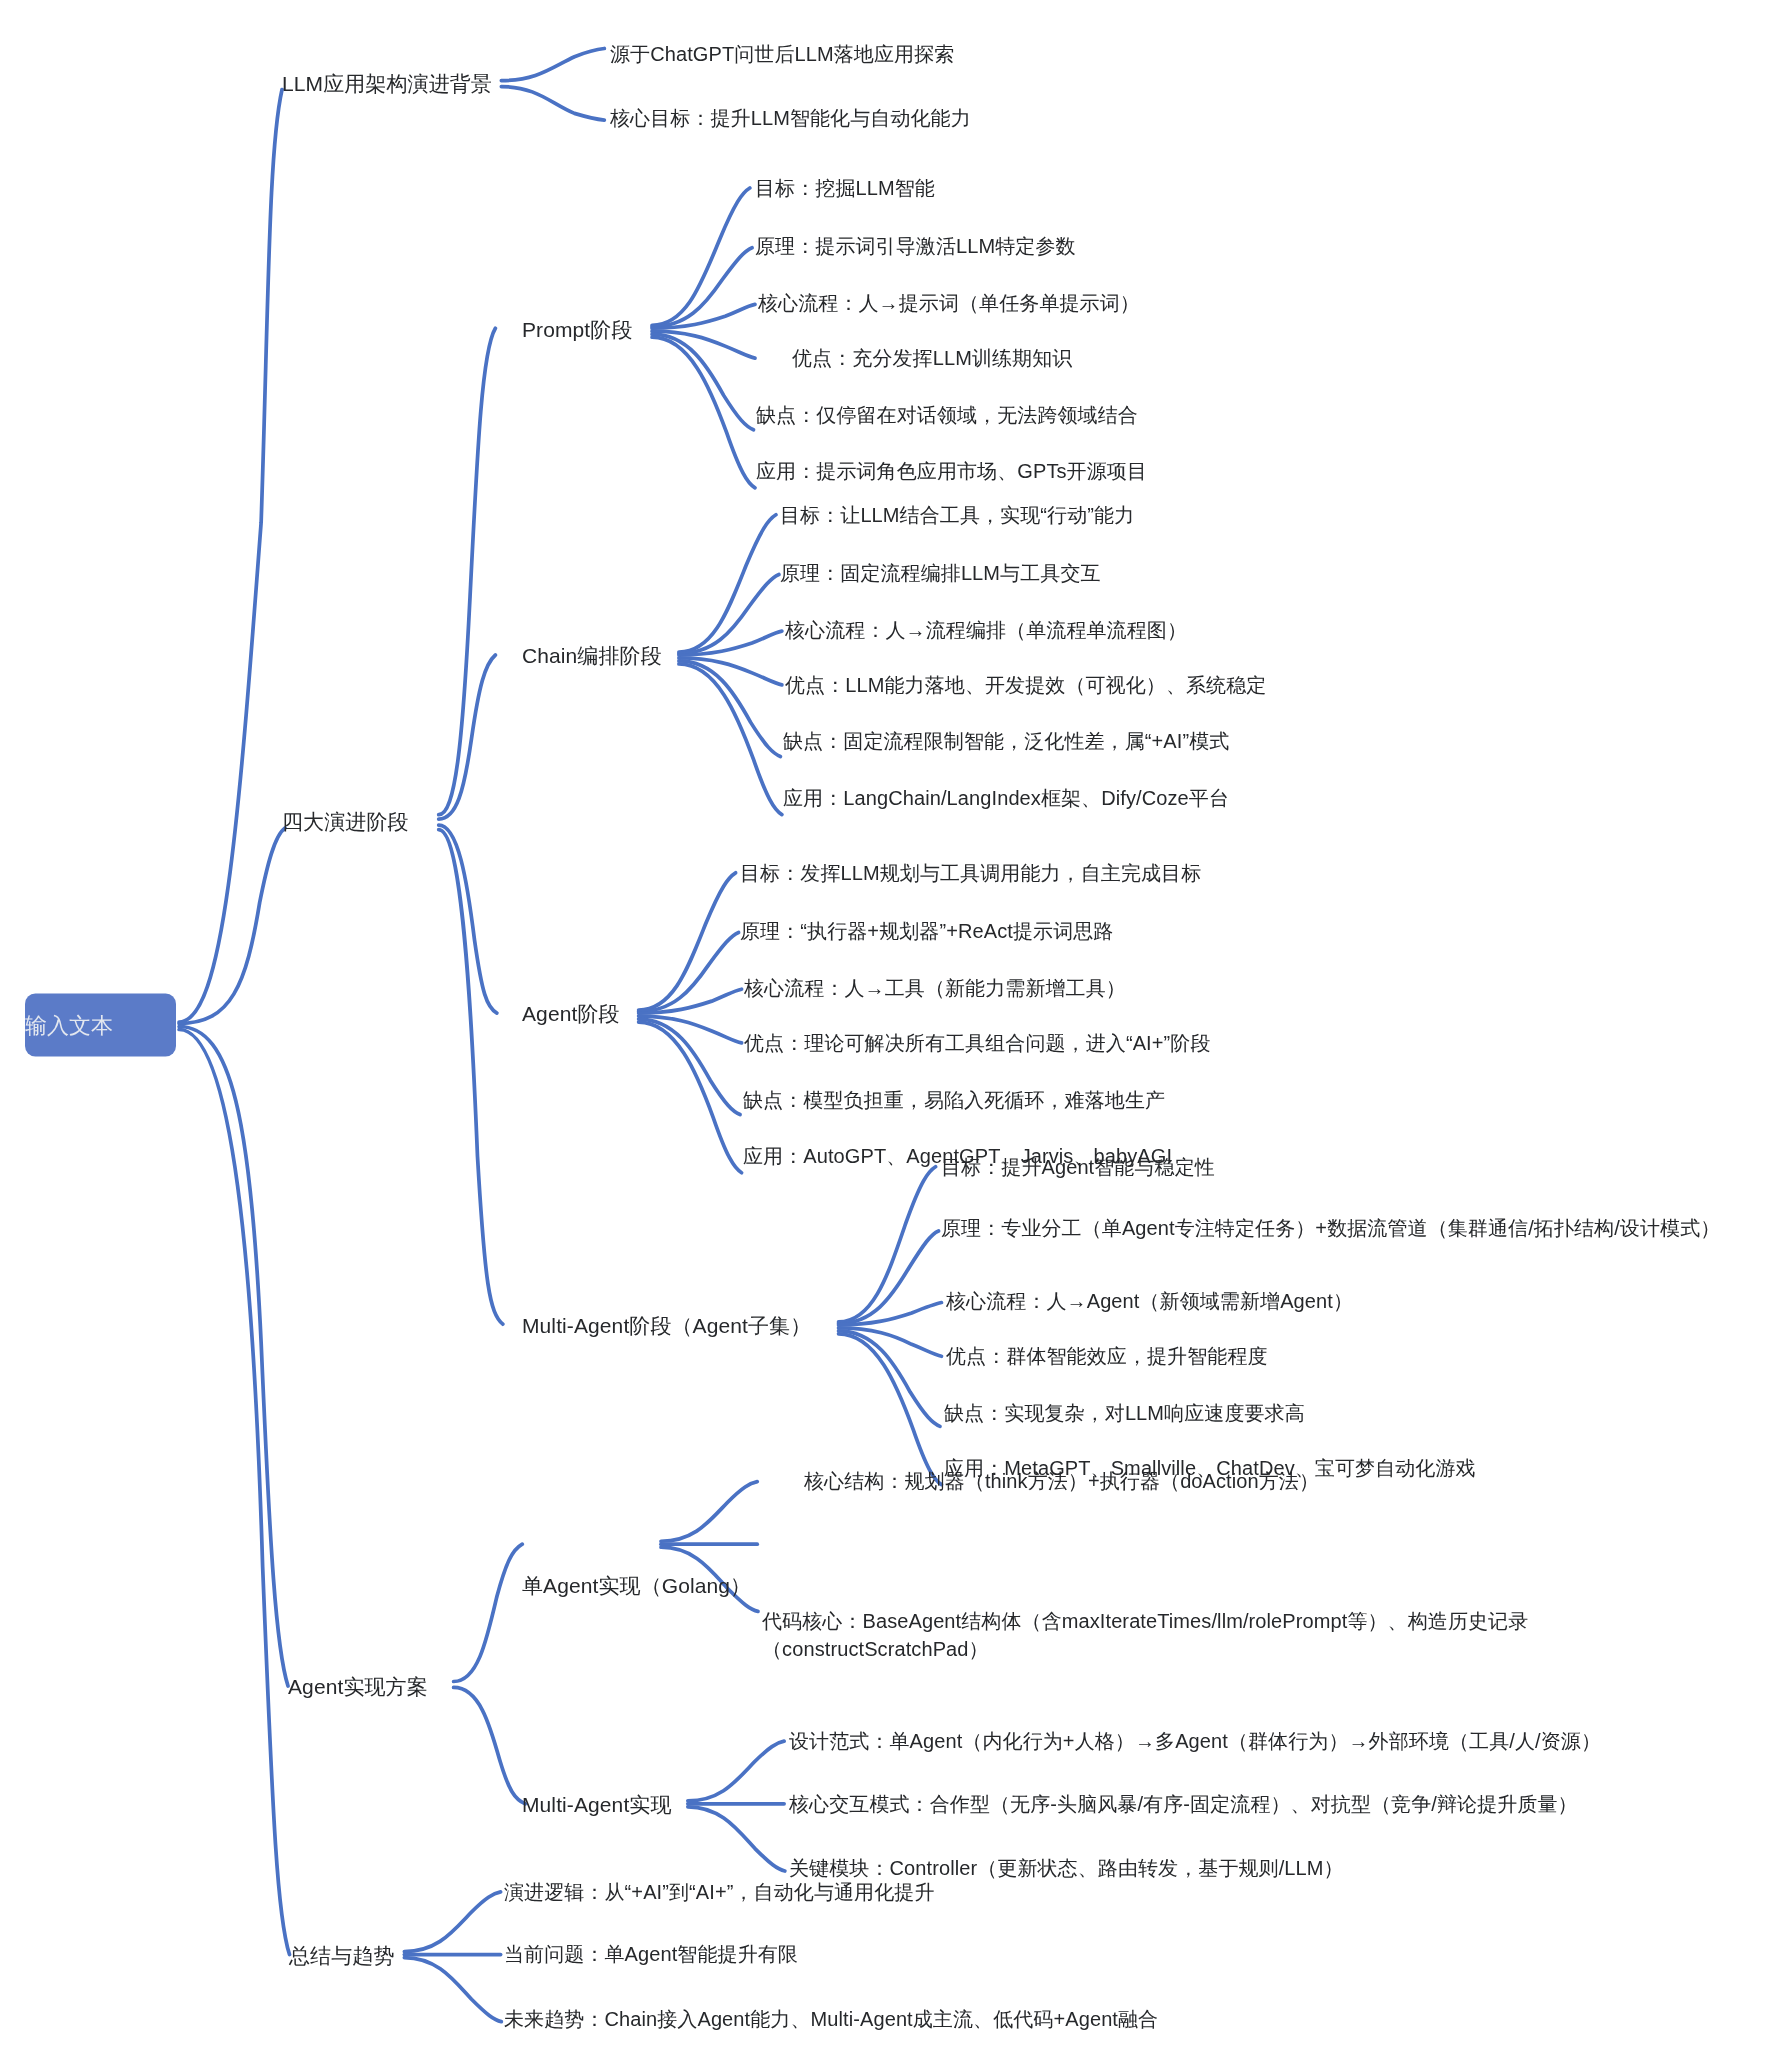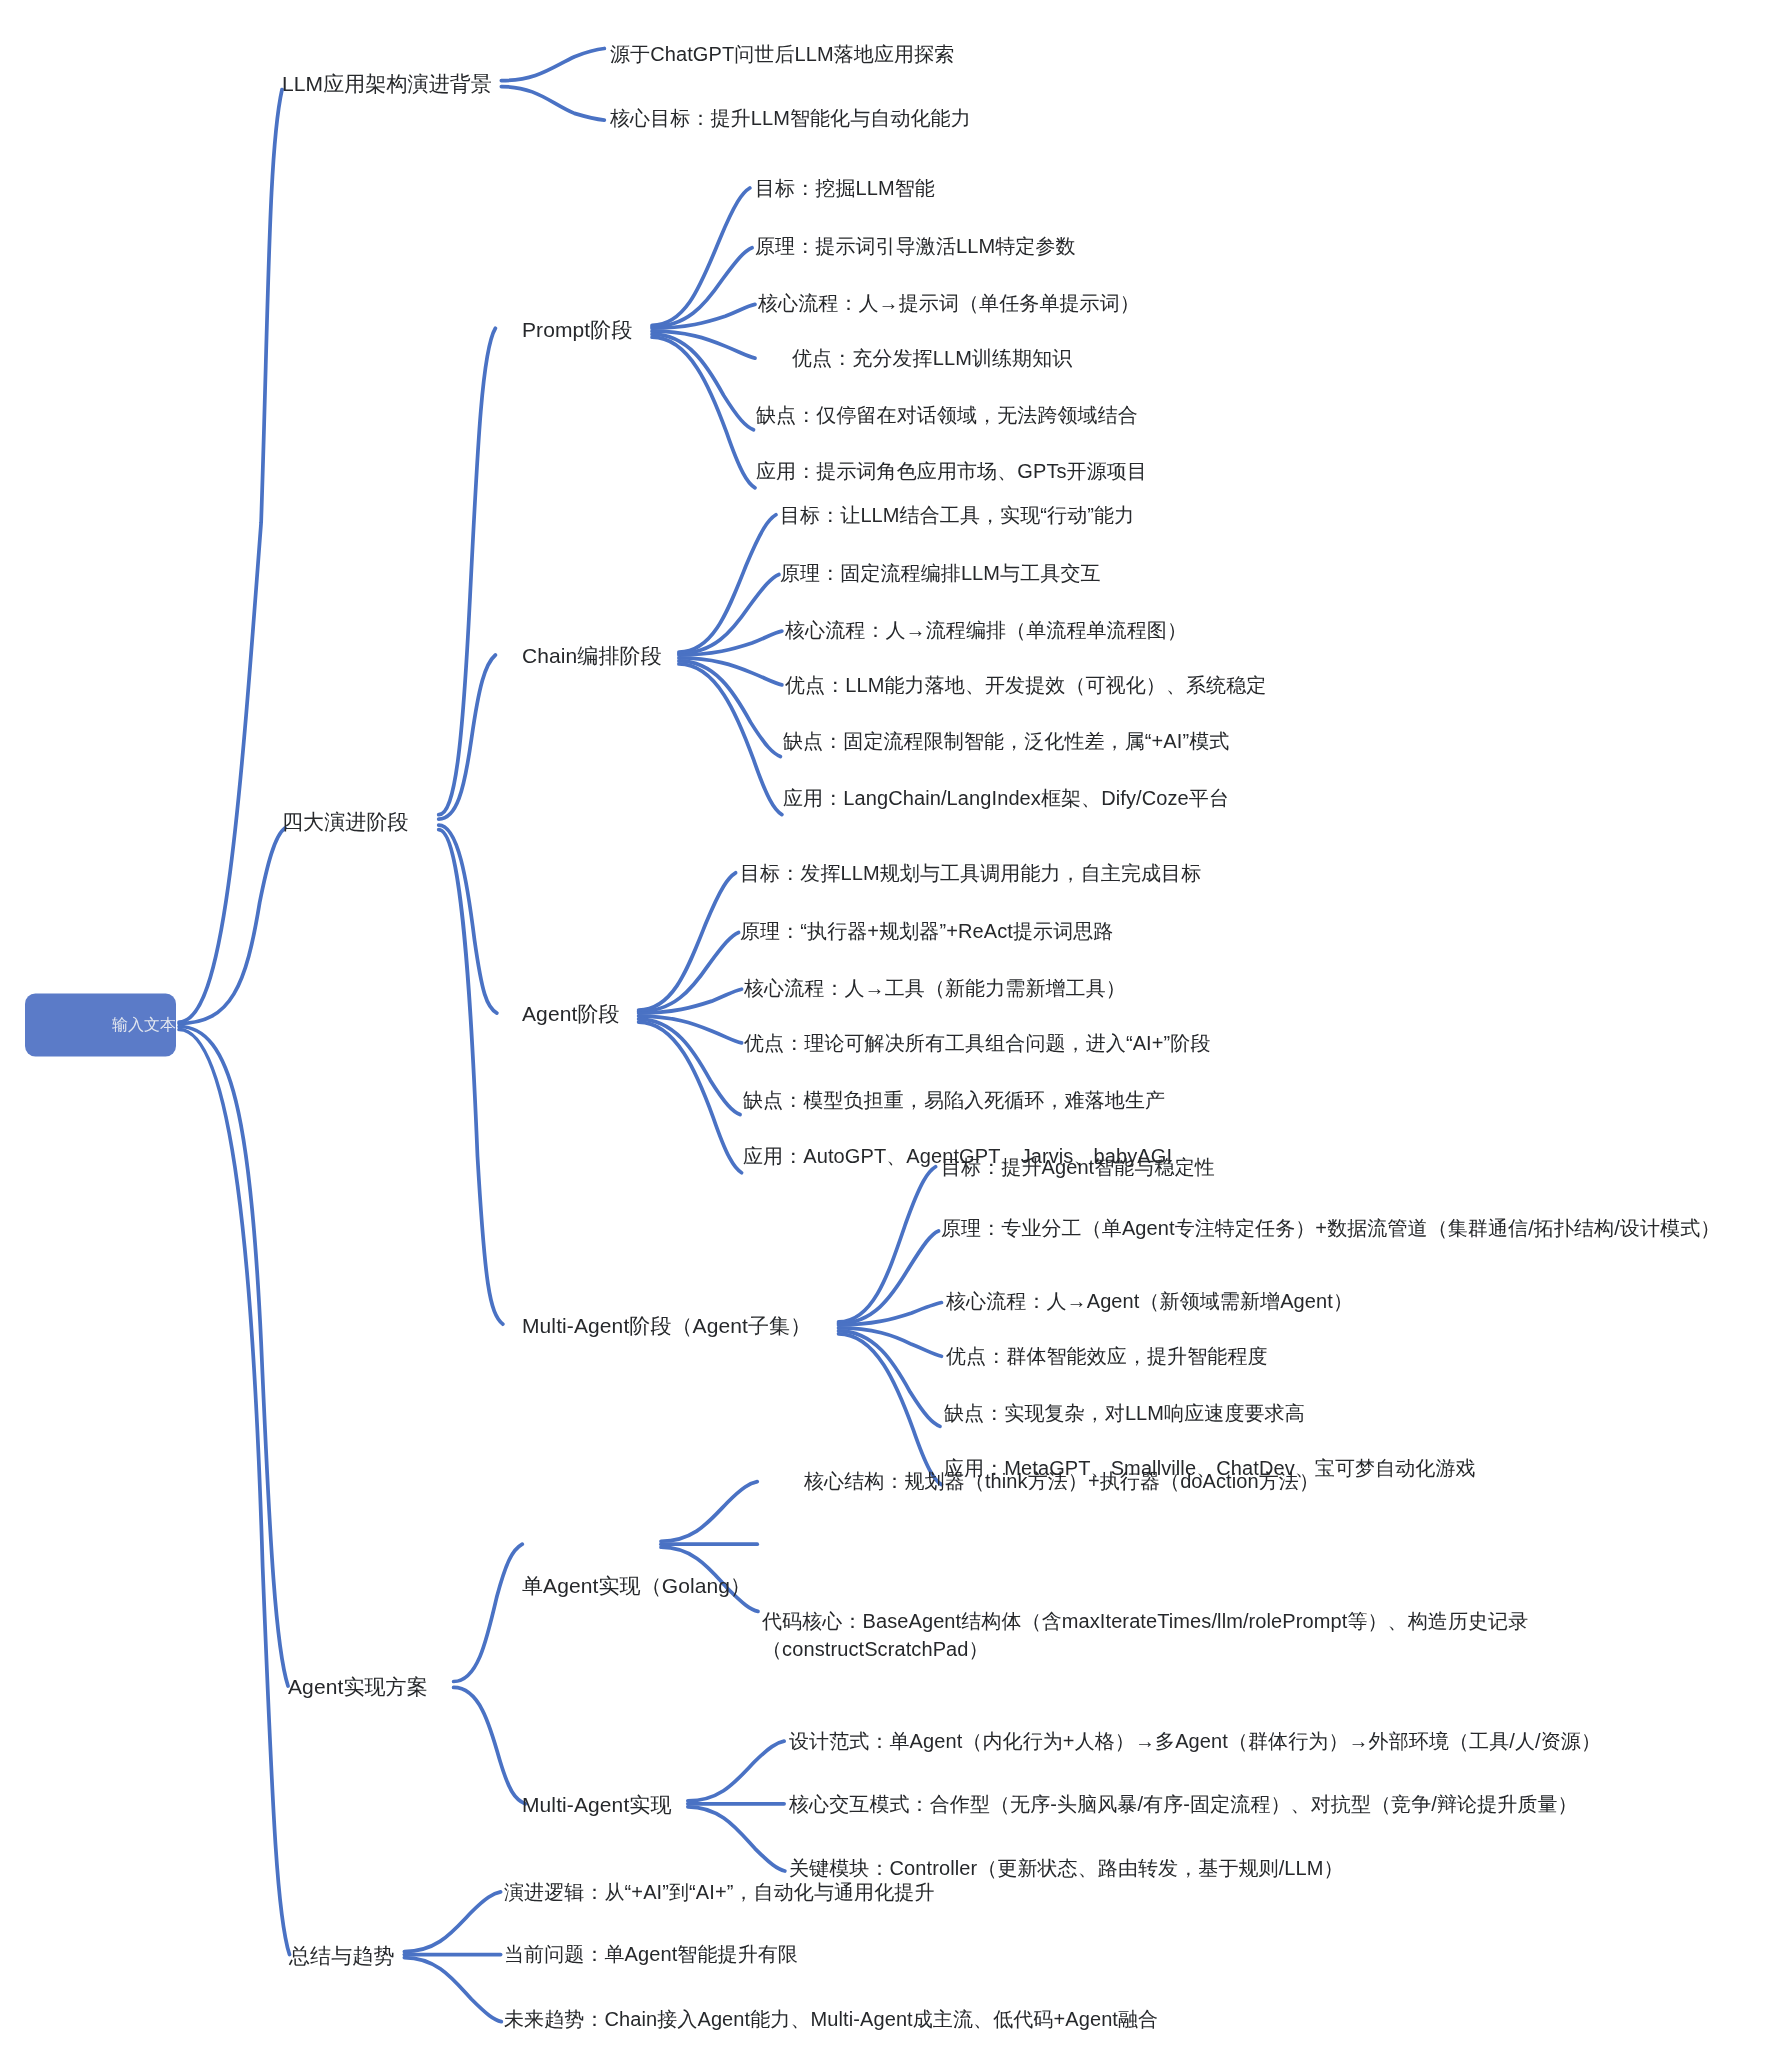--- a/index.html
+++ b/index.html
@@ -36,24 +36,24 @@
   }
   .node.wrapped {
     white-space: normal;
     width: 642px;
   }
   .root-node {
     position: absolute;
     background: #5b7bc8;
     color: #e3e7ef;
     border-radius: 10.4px;
-    font-size: 16px;
+    font-size: 22px;
     display: flex;
     align-items: center;
-    justify-content: flex-end;
+    justify-content: flex-start;
     box-sizing: border-box;
     transform: translateY(-50%);
   }
   .lvl1 { font-size: 21px; }
   .lvl2 { font-size: 21px; }
   .lvl3 { font-size: 20px; }
 </style>
 </head>
 <body>
 

